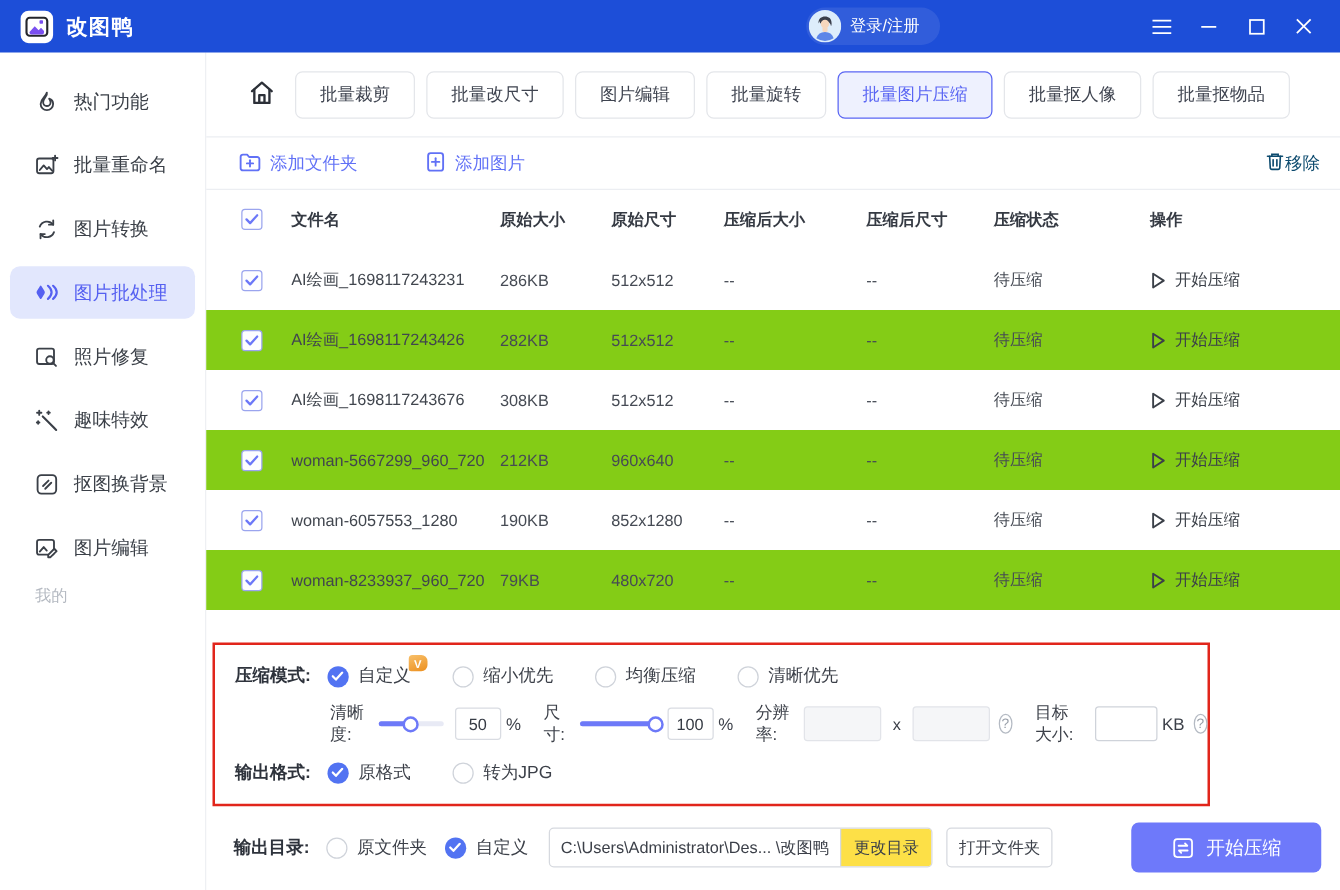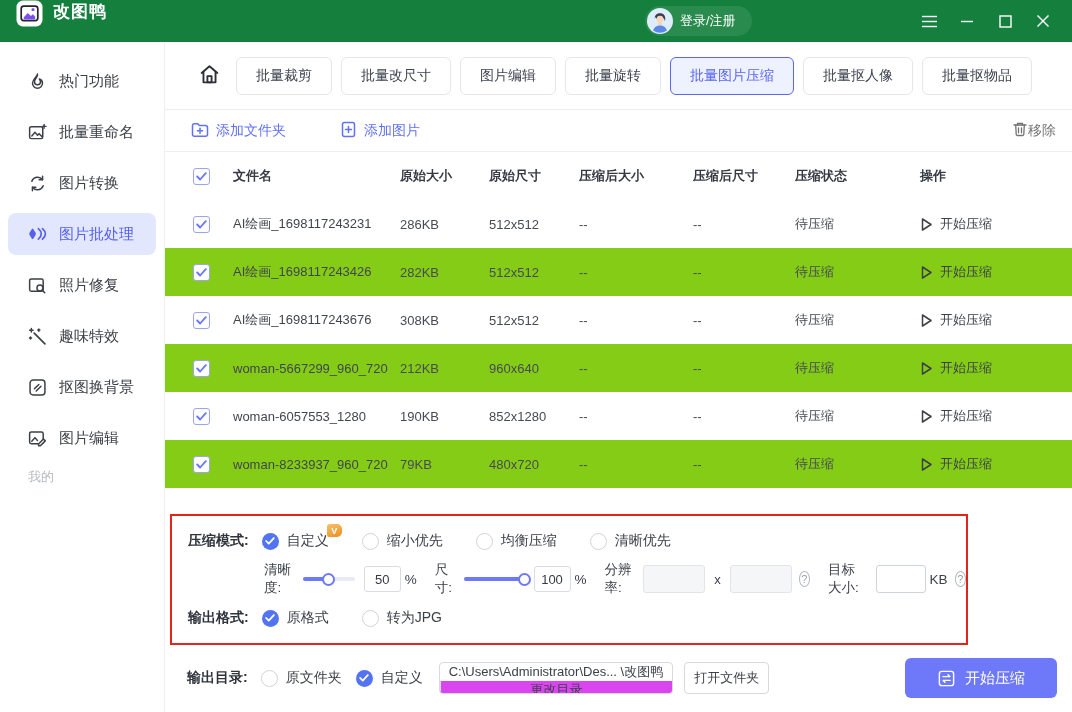--- a/index.html
+++ b/index.html
@@ -1,20 +1,20 @@
 <!DOCTYPE html>
 <html><head>
 <meta charset="utf-8">
 <style>
   * { margin:0; padding:0; box-sizing:border-box; }
   html,body { width:1072px; height:712px; font-family:"Liberation Sans","DejaVu Sans",sans-serif; background:#fff; overflow:hidden; }
   .window { width:1072px; height:712px; display:flex; flex-direction:column; background:#fff; }
 
   
-  .titlebar { height:42px; background:#15803d; display:flex; position:relative; flex:0 0 42px; }
+  .titlebar { height:42px; background:#1d4ed8; display:flex; align-items:center; position:relative; flex:0 0 42px; }
   .logo { margin-left:16px; width:27px; height:27px; display:flex; }
   .app-name { color:#fff; font-size:17px; font-weight:bold; margin-left:10px; letter-spacing:1px; }
   .login-pill { position:absolute; left:645px; top:6px; height:30px; padding:0 16px 0 2px; border-radius:15px; background:rgba(255,255,255,.09); display:flex; align-items:center; cursor:pointer; border:none; }
   .login-pill .avatar { width:26px; height:26px; display:flex; }
   .login-text { color:#fff; font-size:13px; margin-left:7px; }
   .win-controls { position:absolute; right:10px; top:0; height:42px; display:flex; align-items:center; }
   .win-controls .wbtn { width:38px; height:42px; background:none; border:none; display:flex; align-items:center; justify-content:center; cursor:pointer; }
 
   
   .body { flex:1; display:flex; min-height:0; }
@@ -36,21 +36,21 @@
   .tabbar { height:68px; display:flex; align-items:center; padding-left:30px; border-bottom:1px solid #eceef2; flex:0 0 68px; }
   .home-btn { background:none; border:none; width:28px; height:28px; display:flex; align-items:center; justify-content:center; cursor:pointer; color:#2c3038; margin-right:13px; }
   .tabs { display:flex; gap:9px; }
   .tab-btn { height:38px; padding:0 19px; border:1px solid #e4e6ea; border-radius:6px; background:#fff; font-size:14px; color:#3f4450; cursor:pointer; white-space:nowrap; font-family:inherit; }
   .tab-btn.selected { background:#eef1fe; border-color:#5a66f3; color:#5a66f3; }
 
   
   .toolbar { height:42px; display:flex; align-items:center; padding:0 16px 0 26px; border-bottom:1px solid #eceef2; flex:0 0 42px; }
   .link-btn { display:flex; align-items:center; gap:7px; background:none; border:none; color:#6171f6; font-size:14px; cursor:pointer; margin-right:54px; font-family:Liberation Sans, sans-serif; }
   .spacer { flex:1; }
-  .remove-btn { display:flex; align-items:center; gap:0; background:none; border:none; color:#737373; font-size:14px; cursor:pointer; font-family:inherit; }
+  .remove-btn { display:flex; align-items:center; gap:0; background:none; border:none; color:#0c4a6e; font-size:14px; cursor:pointer; font-family:inherit; }
 
   
   .grid { display:grid; grid-template-columns:40px 167px 89px 90px 114px 102px 125px 1fr; align-items:center; padding-left:28px; }
   .thead { height:48px; flex:0 0 48px; }
   .thead .hcell { font-size:13px; font-weight:bold; color:#353a43; }
   .trow { height:48px; font-size:13px; color:#464b54; }
   .trow.stripe { background:#84cc16; }
   .cell.name { color:#41464e; padding-right:4px; overflow:hidden; white-space:nowrap; }
   .checkbox { width:17px; height:17px; border:1.4px solid #9ba5ee; border-radius:3px; background:#fdfdff; display:inline-flex; align-items:center; justify-content:center; cursor:pointer; }
   .action-btn { display:flex; align-items:center; gap:7px; background:none; border:none; color:#3b4048; font-size:13px; cursor:pointer; font-family:inherit; }
@@ -75,23 +75,23 @@
   .val-box { width:37px; height:26px; border:1px solid #d9dce2; border-radius:3px; text-align:center; font-size:13px; color:#363b44; margin-left:9px; outline:none; font-family:inherit; }
   .unit { font-size:13.5px; color:#3c4049; margin-left:4px; }
   .res-box { width:62px; height:28px; border:1px solid #e2e4e9; background:#f5f6f8; border-radius:3px; outline:none; }
   .xsep { font-size:13px; color:#3c4049; margin:0 9px; }
   .target-box { width:50px; height:28px; border:1px solid #cfd3da; background:#fff; border-radius:3px; outline:none; text-align:center; font-size:13px; font-family:inherit; }
   .help { width:16px; height:16px; border:1.4px solid #b4bac3; border-radius:50%; color:#9aa0aa; font-size:11px; display:inline-flex; align-items:center; justify-content:center; margin-left:7px; cursor:pointer; }
 
   
   .output-row { display:flex; align-items:center; margin-top:13px; padding-left:22px; height:40px; flex:0 0 auto; }
   .output-row .radio-item { margin-right:14px; }
-  .path-group { display:flex; align-items:stretch; height:32px; border:1px solid #d6d9df; border-radius:4px; overflow:hidden; margin-left:2px;flex-direction:column; }
+  .path-group { display:flex; align-items:stretch; height:32px; border:1px solid #d6d9df; border-radius:4px; overflow:hidden; margin-left:2px; }
   .path-text { display:flex; align-items:center; padding:0 9px; font-size:13px; color:#3c4049; white-space:nowrap; }
-  .path-btn { border:none; border-left:1px solid #d6d9df; background:#d946ef; padding:0 10px; font-size:13px; color:#3c4049; cursor:pointer; font-family:inherit; }
+  .path-btn { border:none; border-left:1px solid #d6d9df; background:#fde047; padding:0 10px; font-size:13px; color:#3c4049; cursor:pointer; font-family:inherit; }
   .open-btn { height:32px; margin-left:11px; border:1px solid #d6d9df; border-radius:4px; background:#fff; padding:0 9px; font-size:13px; color:#3c4049; cursor:pointer; font-family:inherit; }
   .start-btn { width:152px; height:40px; margin-right:15px; border:none; border-radius:6px; background:#6e79fa; color:#fff; font-size:15px; display:flex; align-items:center; justify-content:center; gap:9px; cursor:pointer; font-family:inherit; }
 </style>
 </head>
 <body>
 
 <div class="window">
 
   <div class="titlebar">
     <span class="logo">

